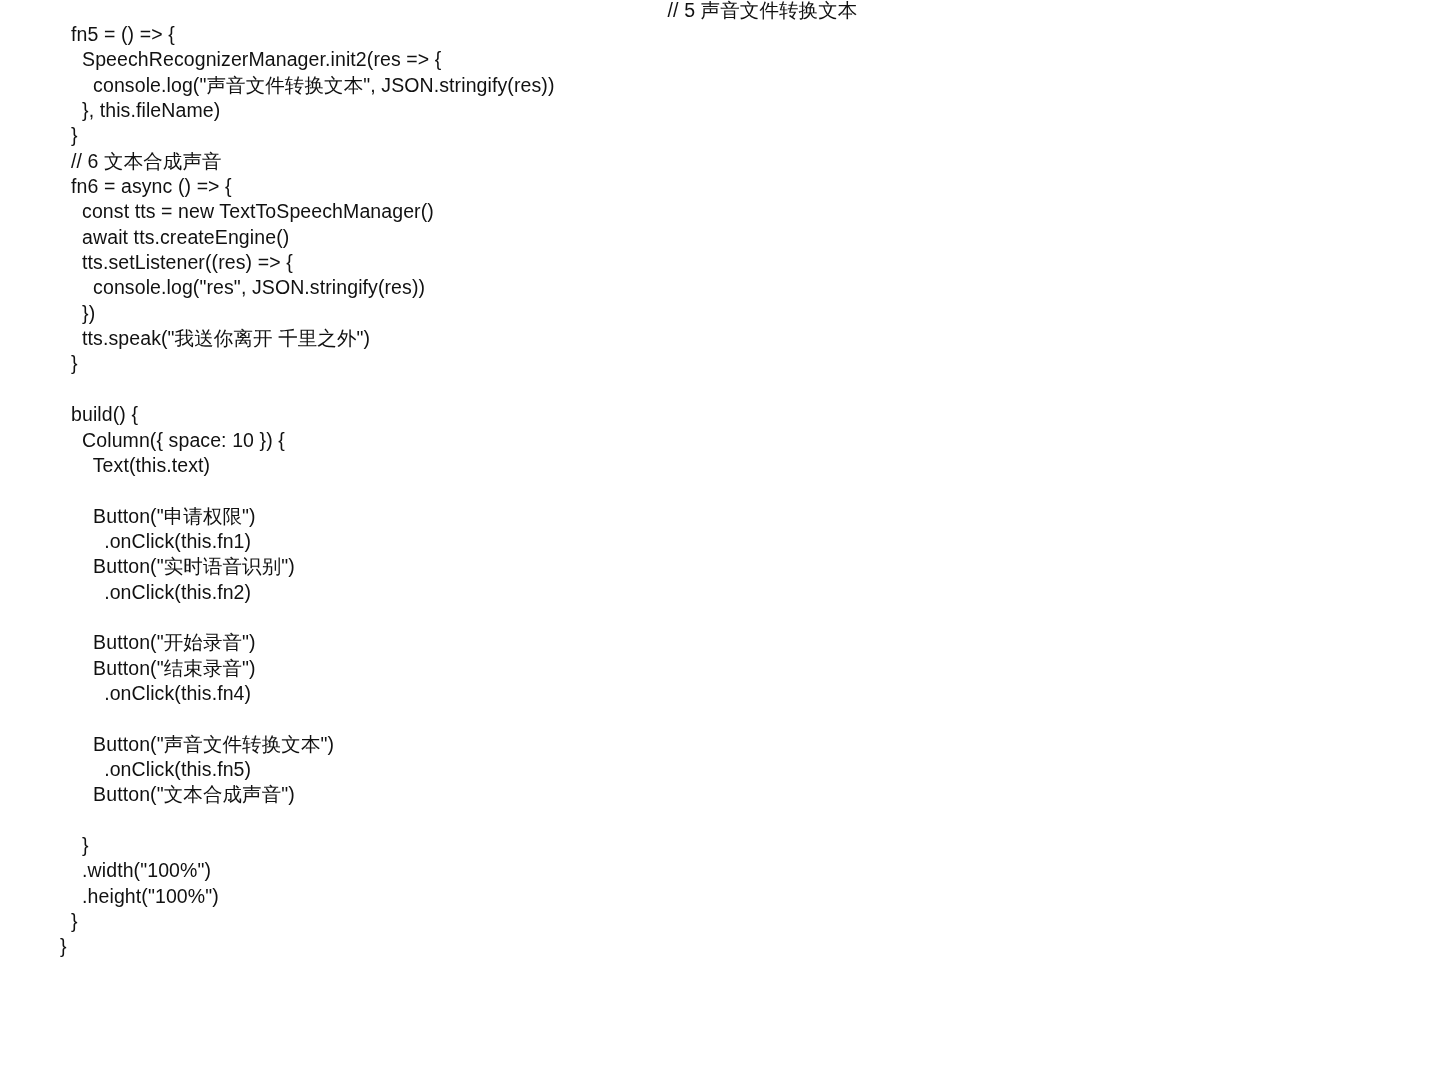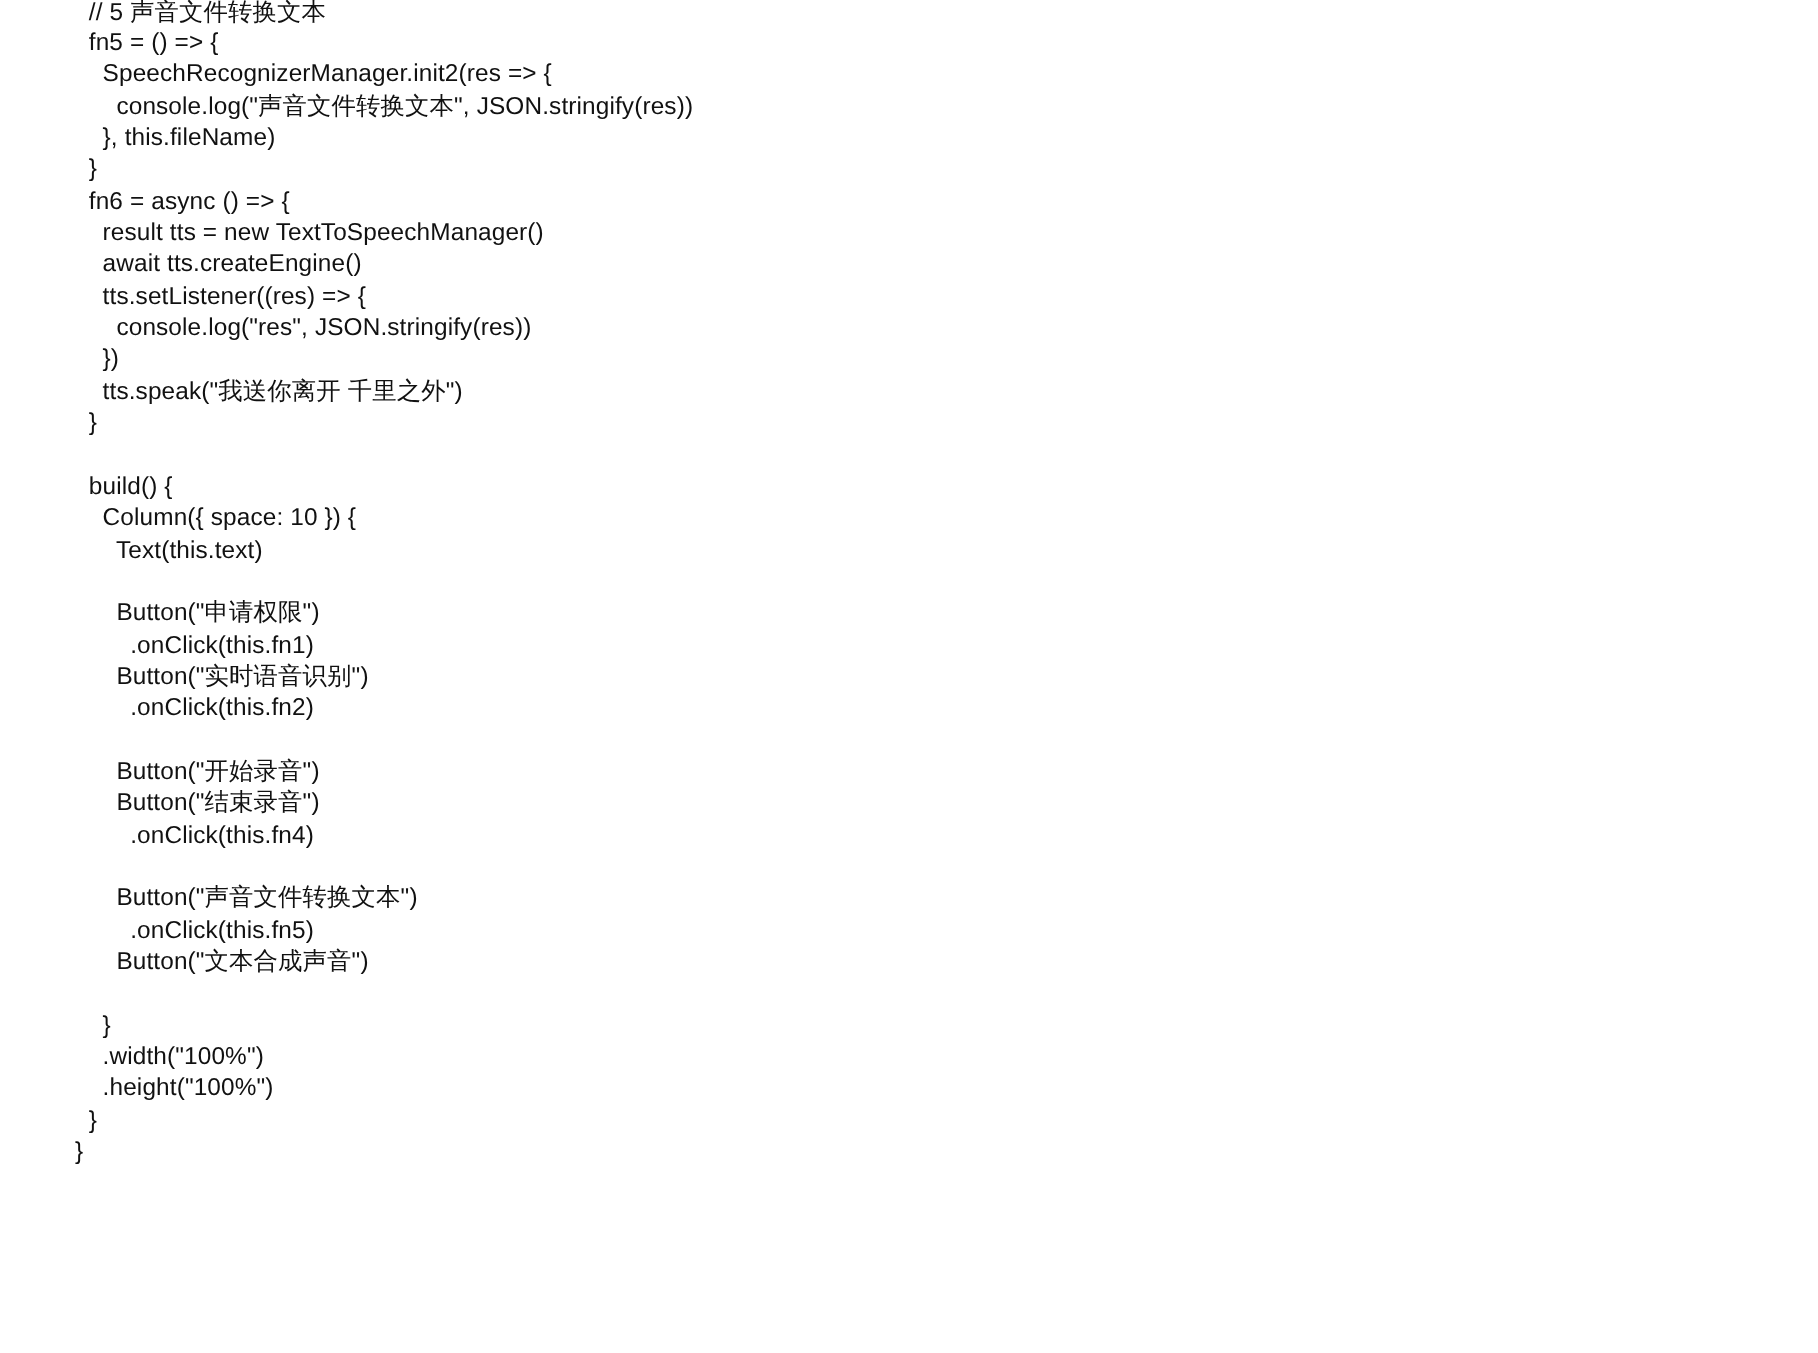--- a/index.html
+++ b/index.html
@@ -40,35 +40,37 @@
     overflow: visible;
   }
   .code-line.blank {
     color: transparent;
   }
   
   .code-block .code-line:first-child {
     height: 22px;
     line-height: 20px;
     overflow: hidden;
+    text-align: center;
   }
 </style>
 </head>
 <body>
 
 <div class="code-page">
   <div class="code-block" id="code-block">
       <div class="code-line">  // 5 声音文件转换文本</div>
       <div class="code-line">  fn5 = () =&gt; {</div>
       <div class="code-line">    SpeechRecognizerManager.init2(res =&gt; {</div>
       <div class="code-line">      console.log("声音文件转换文本", JSON.stringify(res))</div>
       <div class="code-line">    }, this.fileName)</div>
       <div class="code-line">  }</div>
+      <div class="code-line">  // 6 文本合成声音</div>
       <div class="code-line">  fn6 = async () =&gt; {</div>
-      <div class="code-line">    result tts = new TextToSpeechManager()</div>
+      <div class="code-line">    const tts = new TextToSpeechManager()</div>
       <div class="code-line">    await tts.createEngine()</div>
       <div class="code-line">    tts.setListener((res) =&gt; {</div>
       <div class="code-line">      console.log("res", JSON.stringify(res))</div>
       <div class="code-line">    })</div>
       <div class="code-line">    tts.speak("我送你离开 千里之外")</div>
       <div class="code-line">  }</div>
       <div class="code-line blank"></div>
       <div class="code-line">  build() {</div>
       <div class="code-line">    Column({ space: 10 }) {</div>
       <div class="code-line">      Text(this.text)</div>

